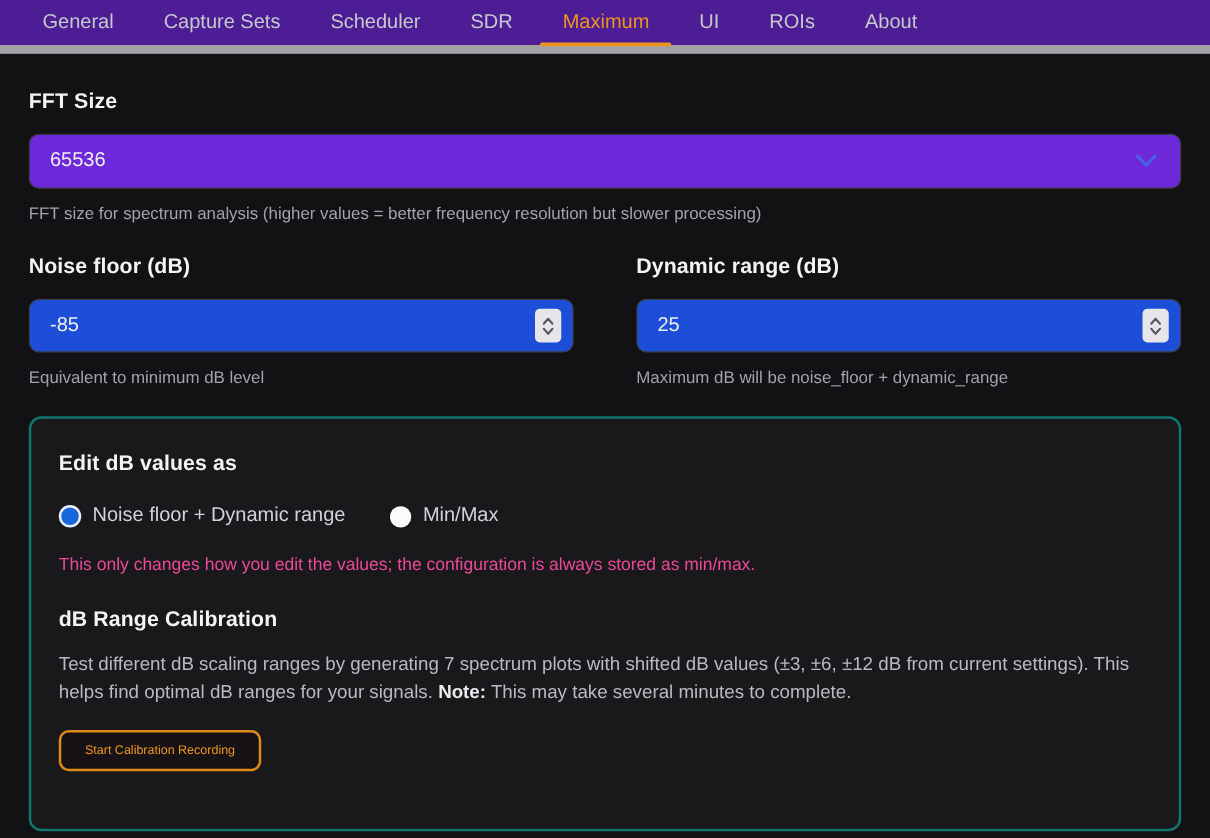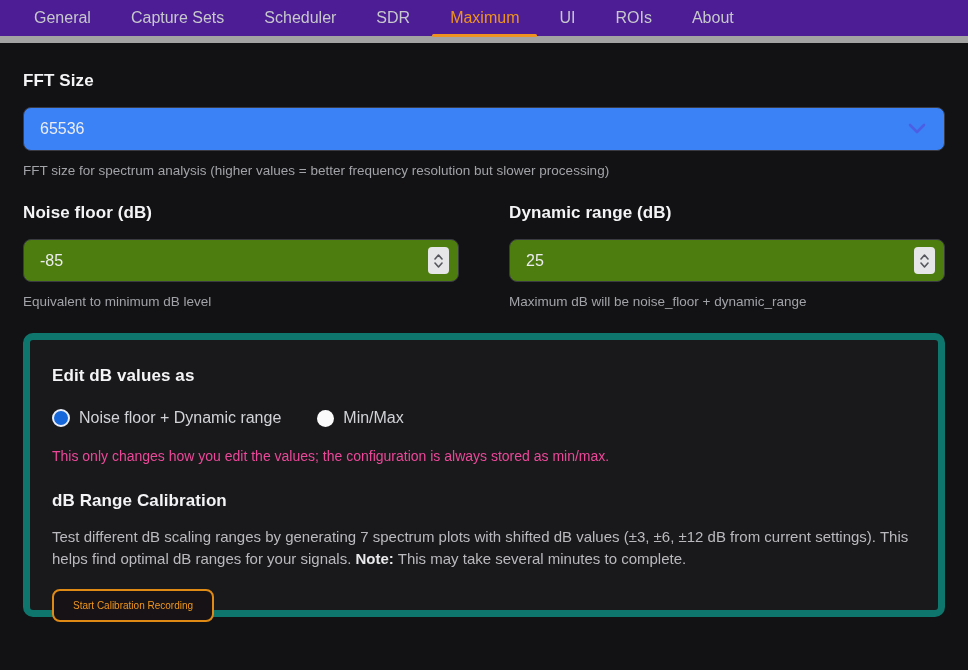--- a/index.html
+++ b/index.html
@@ -48,21 +48,21 @@
     color: #f4f4f6;
     letter-spacing: 0.1px;
   }
   .fft-heading { margin-top: 28px; }
 
   .select-box {
     margin-top: 16px;
     height: 44px;
     border: 1px solid #3a3b42;
     border-radius: 8px;
-    background: #3b82f6;
+    background: #6d28d9;
     display: flex;
     align-items: center;
     justify-content: space-between;
     padding: 0 18px 0 16px;
     cursor: pointer;
     gap: 16px;
   }
   .select-value { font-size: 16px; color: #ededf0; }
   .chevron-down svg { display: block; }
 
@@ -77,21 +77,21 @@
     grid-template-columns: 1fr 1fr;
     column-gap: 50px;
     margin-top: 25px;
   }
 
   .number-input {
     margin-top: 16px;
     height: 43px;
     border: 1px solid #3a3b42;
     border-radius: 8px;
-    background: #4d7c0f;
+    background: #1d4ed8;
     display: flex;
     align-items: center;
     justify-content: space-between;
     padding: 0 9px 0 16px;
   }
   .number-value { font-size: 16px; color: #ededf0; }
   .stepper {
     width: 21px;
     height: 27px;
     background: #e6e6e8;
@@ -101,25 +101,25 @@
     align-items: center;
     justify-content: center;
     gap: 2px;
     cursor: pointer;
   }
   .stepper svg { display: block; }
 
   
   .card {
     margin-top: 24px;
-    border: 7px solid #0f766e;
+    border: 2px solid #0f766e;
     border-radius: 10px;
     background: #19191c;
     padding: 26px 22px 18px 22px;
-    height: 284px;
+    height: 332px;
   }
   .radio-row {
     margin-top: 23px;
     display: flex;
     align-items: center;
     gap: 36px;
   }
   .radio-option { display: flex; align-items: center; cursor: pointer; text-align: center; }
   .radio-circle {
     width: 17px; height: 17px;

